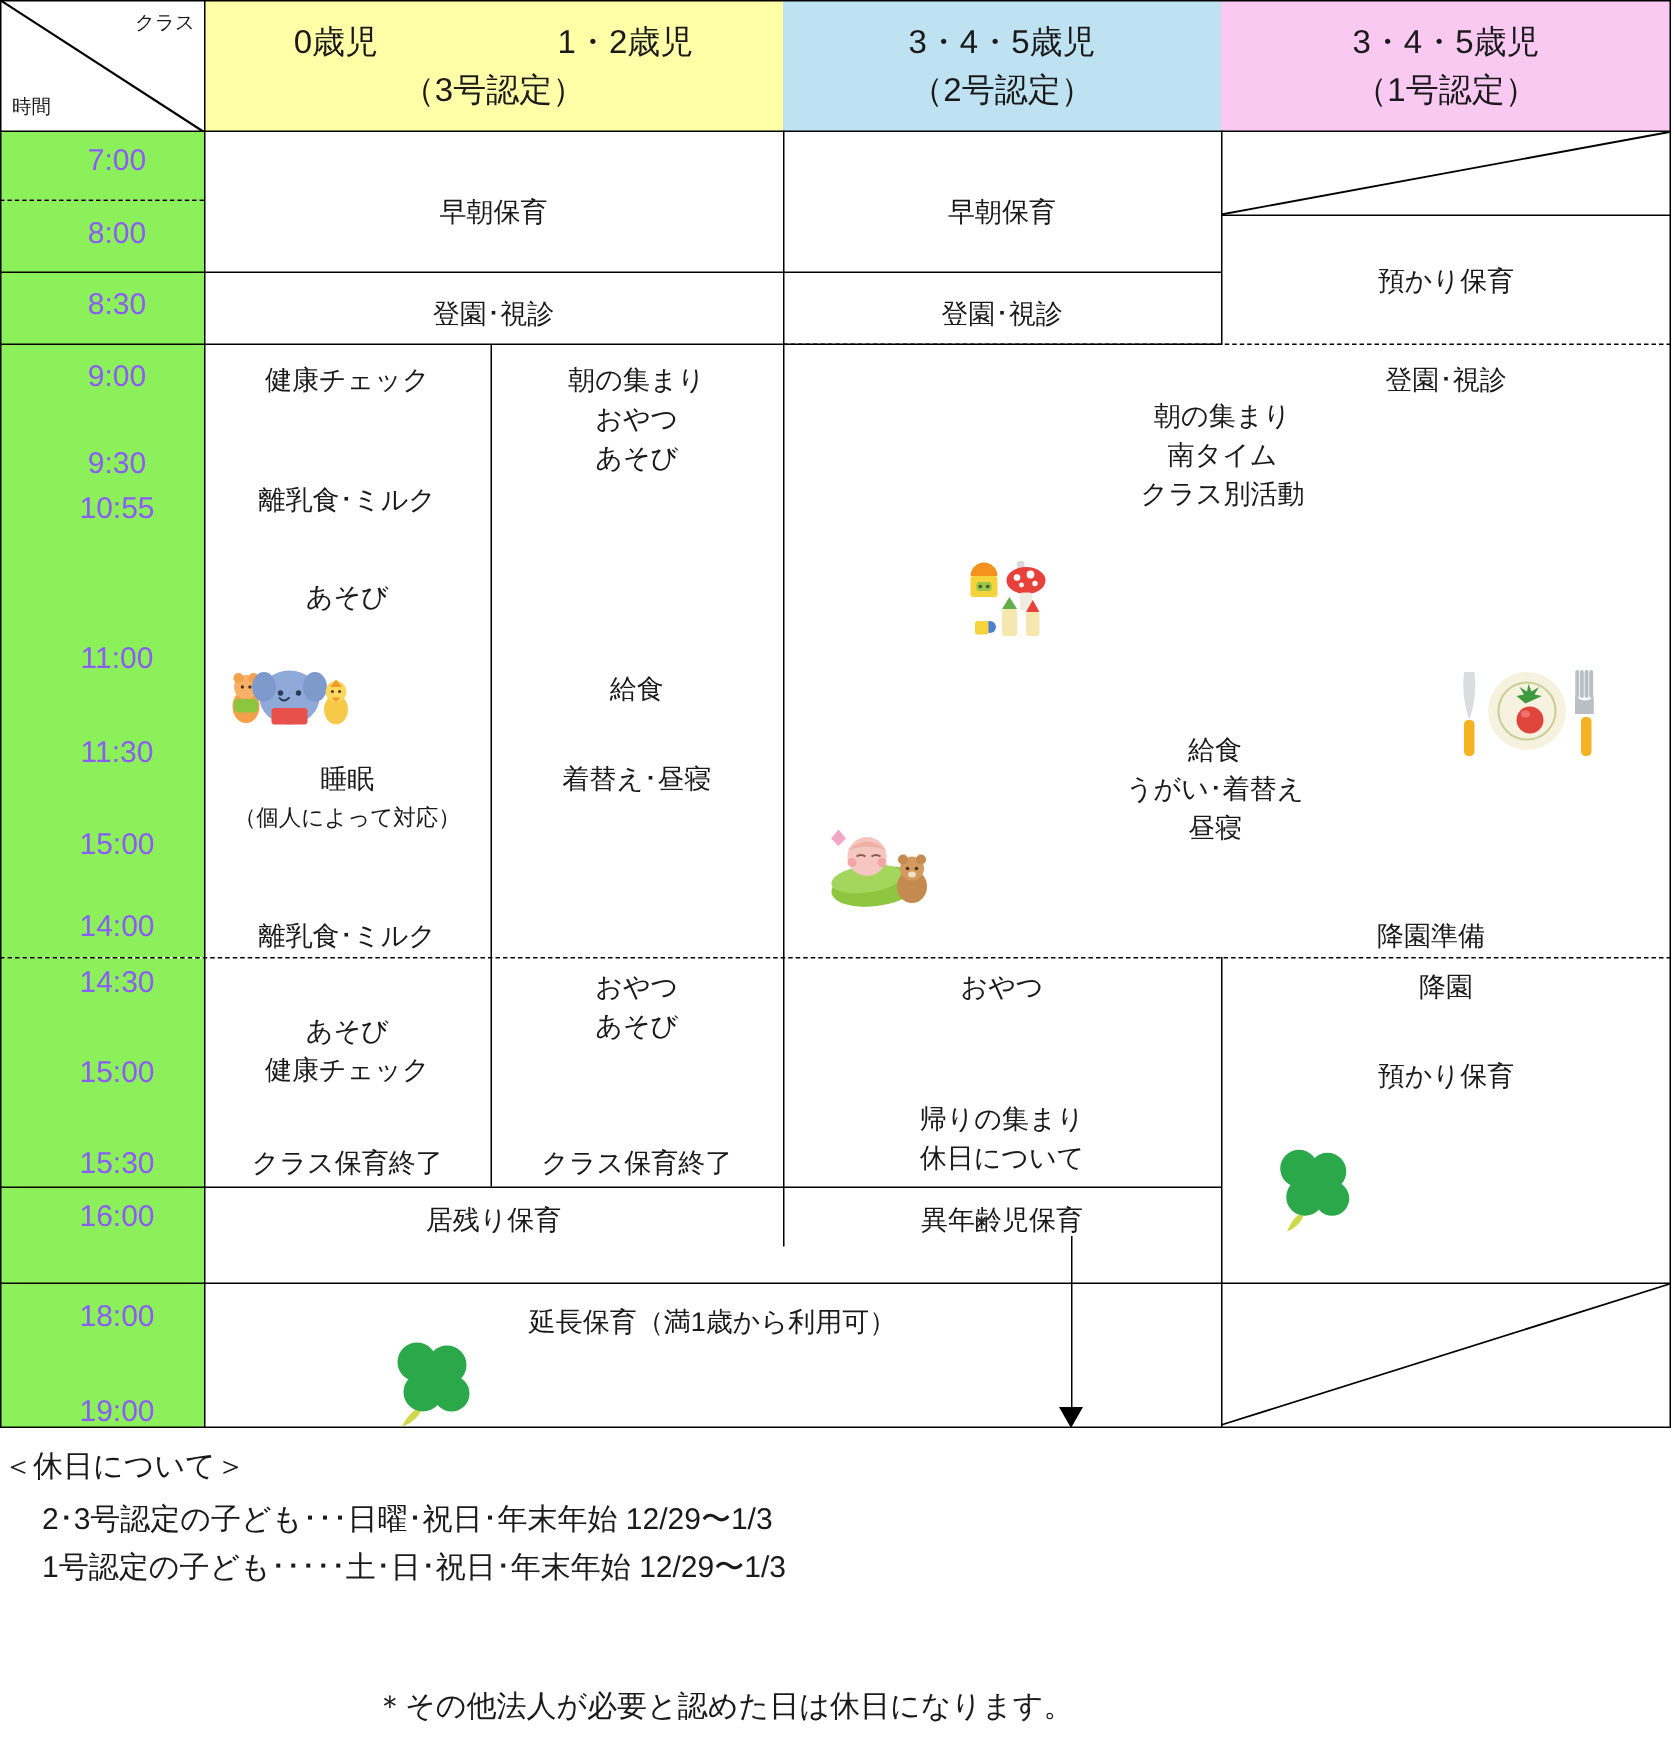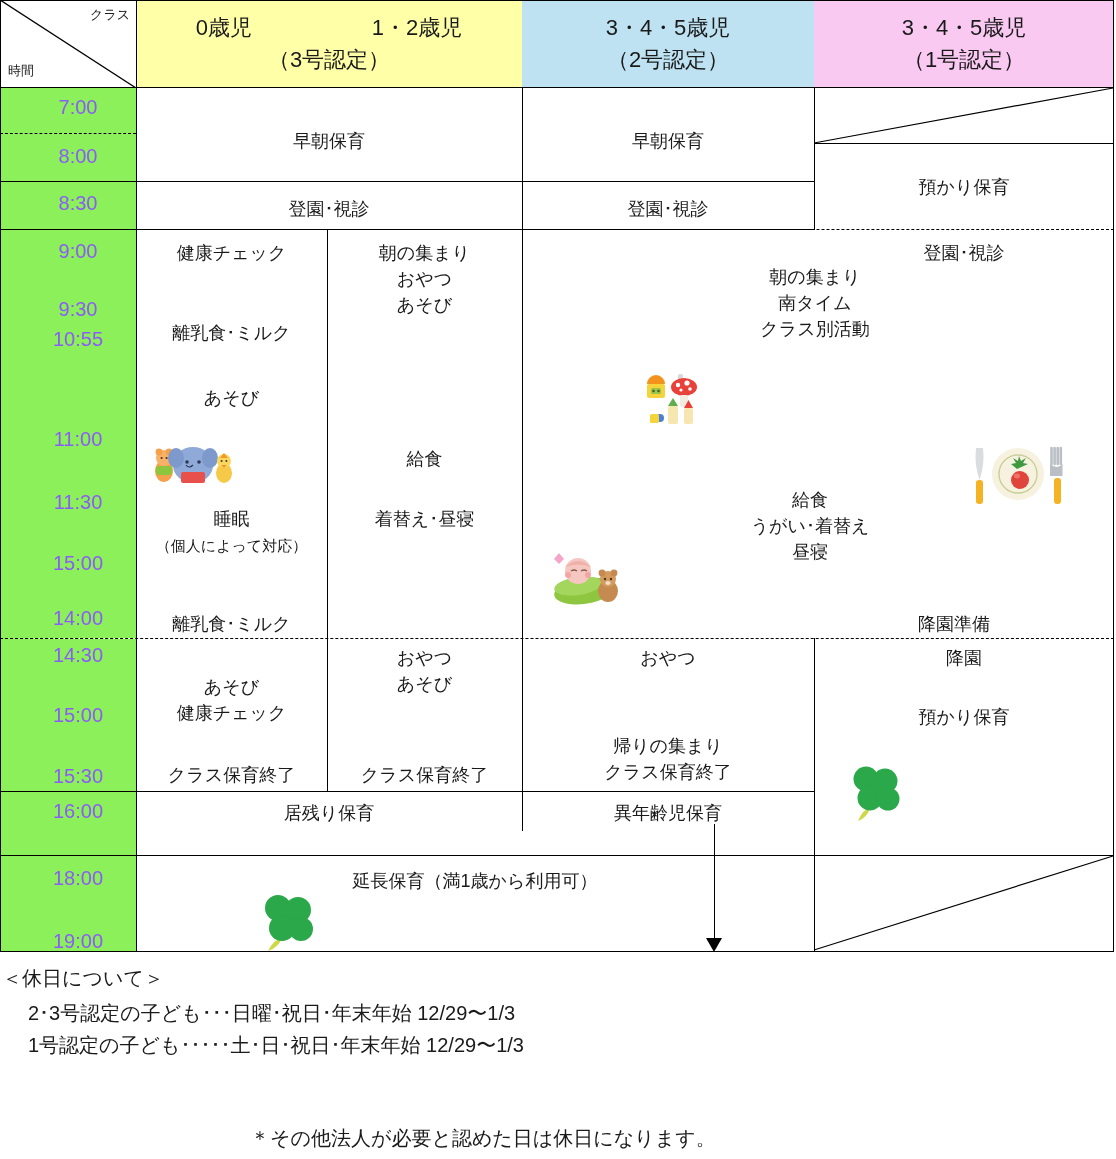--- a/index.html
+++ b/index.html
@@ -165,21 +165,21 @@
 あそび</div>
   <div class="txt" style="left:522px;top:645px;width:292px;">おやつ</div>
   <div class="txt" style="left:814px;top:645px;width:300px;">降園</div>
   <div class="txt" style="left:814px;top:704px;width:300px;">預かり保育</div>
 
   <div class="txt" style="left:136px;top:674px;width:191px;">あそび
 健康チェック</div>
   <div class="txt" style="left:136px;top:762px;width:191px;">クラス保育終了</div>
   <div class="txt" style="left:327px;top:762px;width:195px;">クラス保育終了</div>
   <div class="txt" style="left:522px;top:733px;width:292px;">帰りの集まり
-クラス保育終了</div>
+休日について</div>
 
   <div class="txt" style="left:136px;top:800px;width:386px;">居残り保育</div>
   <div class="txt" style="left:522px;top:800px;width:292px;">異年齢児保育</div>
 
   <div class="txt" style="left:136px;top:868px;width:678px;">延長保育（満1歳から利用可）</div>
 
   <div class="arrowline" style="left:714px;top:824px;height:118px;"></div>
   <div class="arrowhead" style="left:706px;top:938px;"></div>
 
   <svg class="abs" style="left:150px;top:425px;width:85px;height:60px;" viewBox="0 0 85 60">

